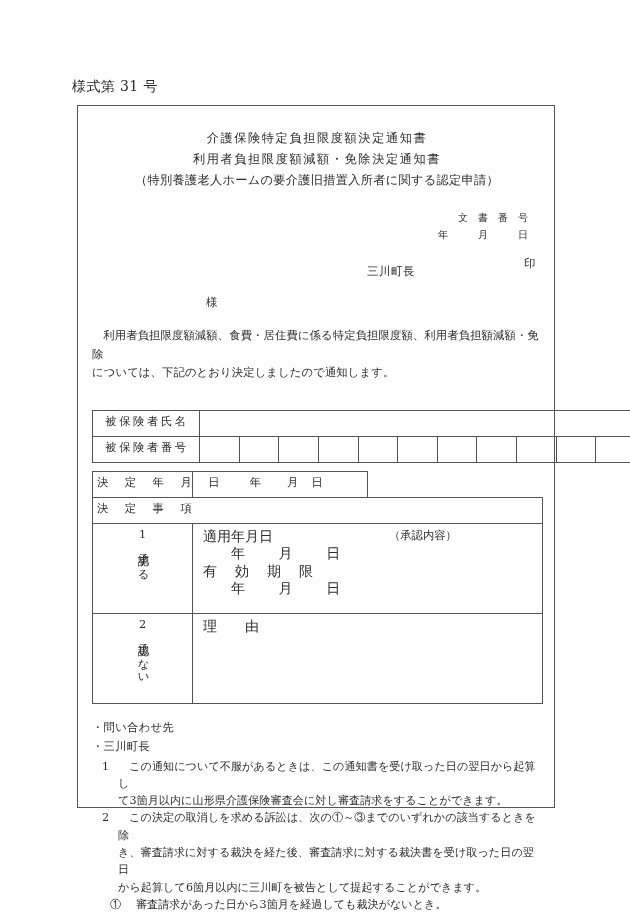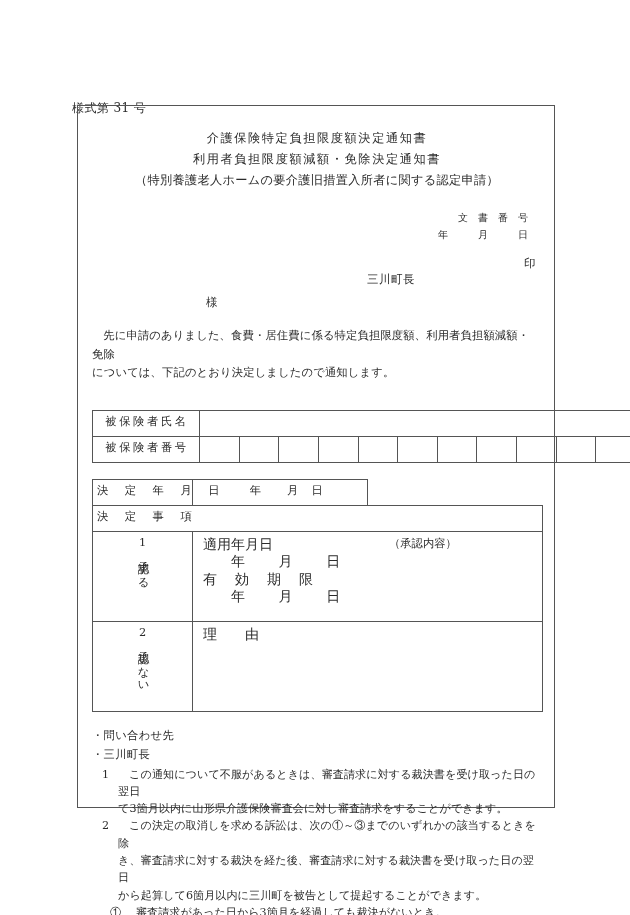--- a/index.html
+++ b/index.html
@@ -13,22 +13,22 @@
     font-family: "DejaVu Serif", "Liberation Serif", serif;
     color: #2b2b2b;
     position: relative;
     overflow: hidden;
   }
 
   
   .form-no {
     position: absolute;
     left: 72px;
-    top: 100px;
-    font-size: 12px;
+    top: 78px;
+    font-size: 14px;
     letter-spacing: 0.4px;
     white-space: nowrap;
   }
 
   
   .frame {
     position: absolute;
     left: 77px;
     top: 105px;
     width: 478px;
@@ -74,21 +74,21 @@
 
   
   .issuer-row {
     margin-top: 13px;
     position: relative;
     height: 18px;
   }
   .issuer-name {
     position: absolute;
     left: 275px;
-    top: 16px;
+    top: 8px;
     font-size: 11.5px;
     letter-spacing: 0.5px;
     white-space: nowrap;
   }
   .issuer-seal {
     position: absolute;
     left: 432px;
     top: 0;
     font-size: 11.5px;
     white-space: nowrap;
@@ -134,21 +134,21 @@
   .tbl-insured {
     margin-top: 27px;
     width: 544px;
   }
   .tbl-insured td { height: 19px; }
   .tbl-insured .lbl { width: 100px; }
   .num-cell { width: 22px; }
 
   
   .tbl-decision {
-    margin-top: 16px;
+    margin-top: 8px;
     width: 450px;
   }
   .date-cell {
     text-align: center;
     letter-spacing: 0.4px;
     padding: 3px 0 !important;
   }
   .date-cell .g { display: inline-block; width: 3.3em; }
   .no-border-right { border-right: none !important; }
   .no-border-left { border-left: none !important; }
@@ -261,21 +261,21 @@
     </div>
 
     <div class="issuer-row">
       <span class="issuer-name">三川町長</span>
       <span class="issuer-seal">印</span>
     </div>
 
     <div class="addressee">様</div>
 
     <div class="body-para">
-      <div class="l1">先に申請のありました、食費・居住費に係る特定負担限度額、利用者負担額減額・免除</div>
+      <div class="l1">利用者負担限度額減額、食費・居住費に係る特定負担限度額、利用者負担額減額・免除</div>
       <div>については、下記のとおり決定しましたので通知します。</div>
     </div>
 
     <table class="tbl tbl-insured">
       <tbody>
           <tr>
         <td class="lbl cell-label">被保険者氏名</td>
         <td colspan="11"></td>
       </tr>
       <tr>
@@ -348,21 +348,21 @@
     </tbody>
       </table>
 
     <div class="notes">
       <div class="note-head">・問い合わせ先</div>
       <div class="note-head">・三川町長</div>
 
       <div class="appeal-list">
         <div class="appeal-item">
           <span class="marker">1</span>
-          <div class="first">この通知について不服があるときは、審査請求に対する裁決書を受け取った日の翌日</div>
+          <div class="first">この通知について不服があるときは、この通知書を受け取った日の翌日から起算し</div>
           <div>て3箇月以内に山形県介護保険審査会に対し審査請求をすることができます。</div>
         </div>
 
         <div class="appeal-item">
           <span class="marker">2</span>
           <div class="first">この決定の取消しを求める訴訟は、次の①～③までのいずれかの該当するときを除</div>
           <div>き、審査請求に対する裁決を経た後、審査請求に対する裁決書を受け取った日の翌日</div>
           <div>から起算して6箇月以内に三川町を被告として提起することができます。</div>
         </div>
 

